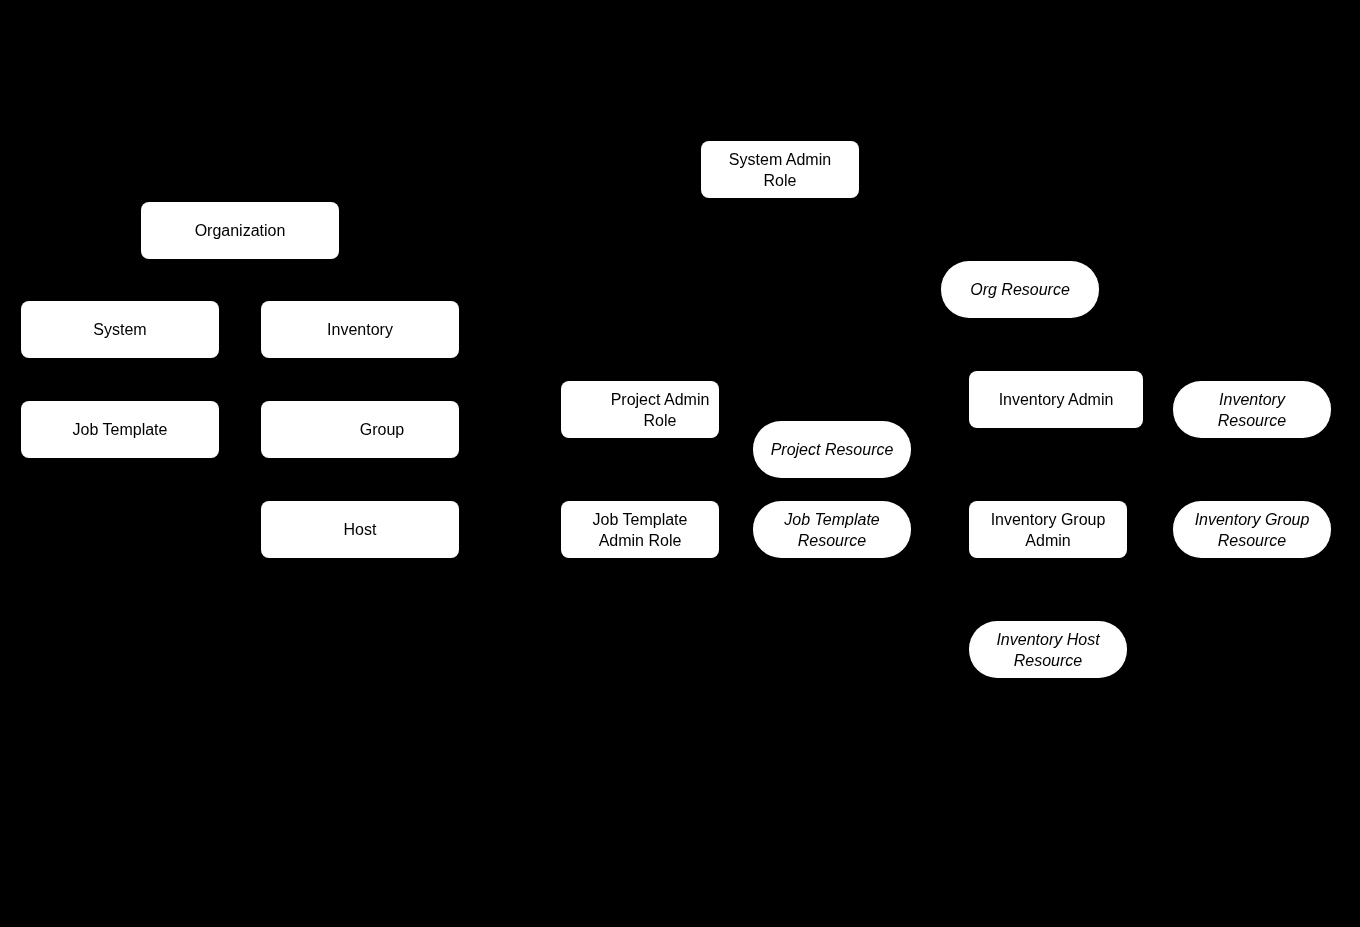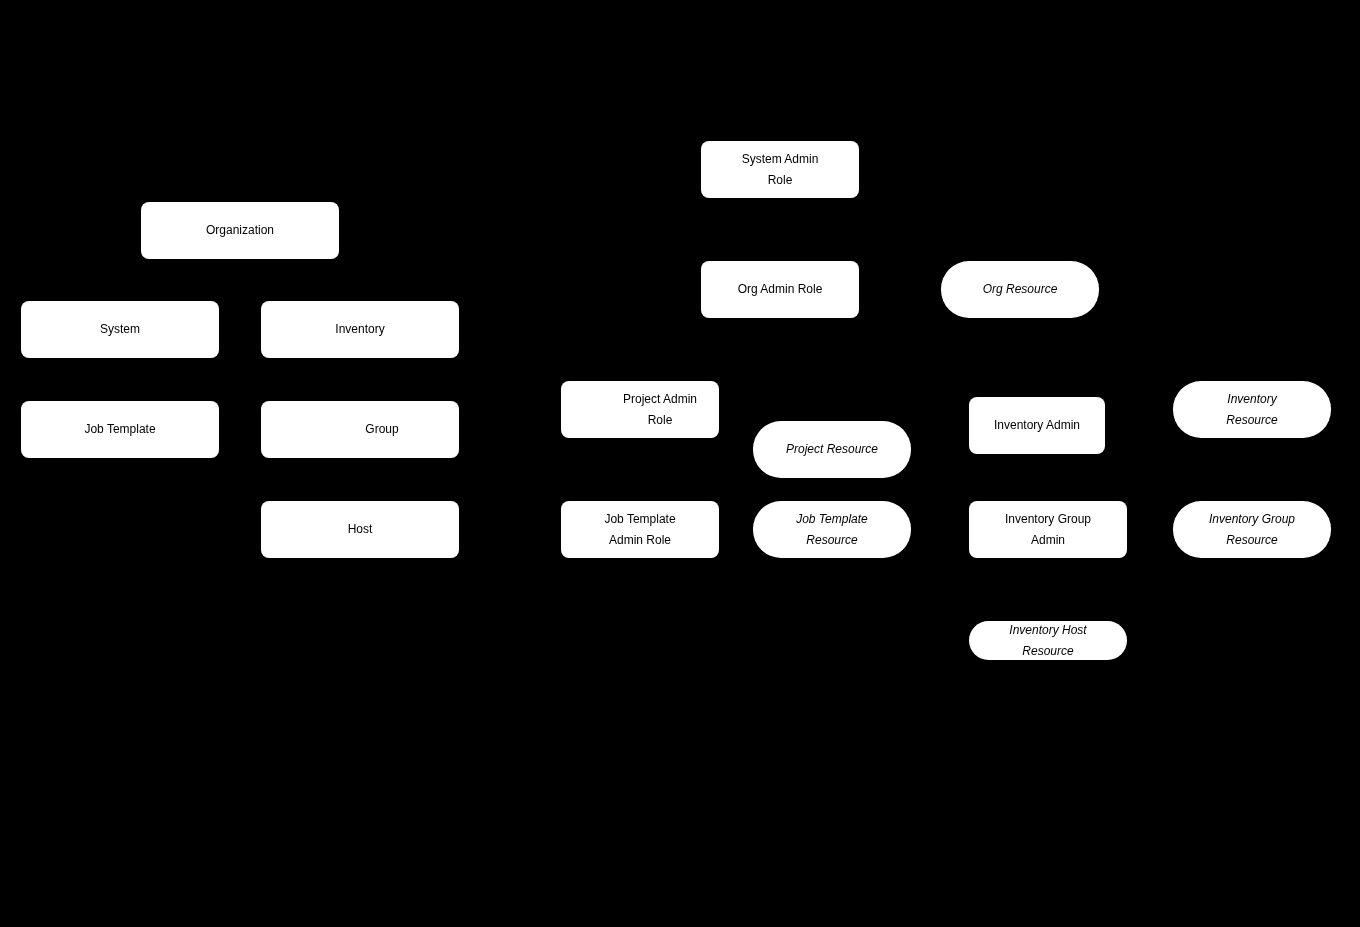--- a/index.html
+++ b/index.html
@@ -16,21 +16,21 @@
     font-family: "Liberation Sans", sans-serif;
   }
   .node {
     position: absolute;
     background: var(--node-fill, #ffffff);
     color: var(--node-text, #000000);
     display: flex;
     align-items: center;
     justify-content: center;
     text-align: center;
-    font-size: 12px;
+    font-size: 16px;
     line-height: 21px;
     white-space: pre-line;
     box-sizing: border-box;
     padding: 2px 4px;
   }
   .rect { border-radius: 8px; }
   .stadium { border-radius: 28px; font-style: italic; }
 
   
   .n-organization { left: 141px; top: 202px; width: 198px; height: 57px; }
@@ -39,43 +39,42 @@
   .n-job-template { left: 21px;  top: 401px; width: 198px; height: 57px; }
   .n-group        { left: 261px; top: 401px; width: 198px; height: 57px; padding-left: 48px; }
   .n-host         { left: 261px; top: 501px; width: 198px; height: 57px; }
 
   
   .n-system-admin-role        { left: 701px;  top: 141px; width: 158px; height: 57px; }
   .n-org-admin-role           { left: 701px;  top: 261px; width: 158px; height: 57px; }
   .n-org-resource             { left: 941px;  top: 261px; width: 158px; height: 57px; }
   .n-project-admin-role       { left: 561px;  top: 381px; width: 158px; height: 57px; padding-left: 44px; }
   .n-project-resource         { left: 753px;  top: 381px; width: 158px; height: 57px; margin-top: 40px; }
-  .n-inventory-admin          { left: 969px;  top: 397px; width: 136px; height: 57px; }
+  .n-inventory-admin          { left: 969px;  top: 371px; width: 174px; height: 57px; }
   .n-inventory-resource       { left: 1173px; top: 381px; width: 158px; height: 57px; }
   .n-job-template-admin-role  { left: 561px;  top: 501px; width: 158px; height: 57px; }
   .n-job-template-resource    { left: 753px;  top: 501px; width: 158px; height: 57px; }
   .n-inventory-group-admin    { left: 969px;  top: 501px; width: 158px; height: 57px; }
   .n-inventory-group-resource { left: 1173px; top: 501px; width: 158px; height: 57px; }
-  .n-inventory-host-resource  { left: 969px;  top: 621px; width: 158px; height: 39px; }
+  .n-inventory-host-resource  { left: 969px;  top: 621px; width: 158px; height: 57px; }
 </style>
 </head>
 <body>
 
 <div class="canvas">
 
   <div class="node rect n-organization">Organization</div>
   <div class="node rect n-project">System</div>
   <div class="node rect n-inventory">Inventory</div>
   <div class="node rect n-job-template">Job Template</div>
   <div class="node rect n-group">Group</div>
   <div class="node rect n-host">Host</div>
 
   <div class="node rect n-system-admin-role">System Admin
 Role</div>
-  <div class="node rect n-org-admin-role">Org Admin Role</div>
   <div class="node stadium n-org-resource">Org Resource</div>
   <div class="node rect n-project-admin-role">Project Admin
 Role</div>
   <div class="node stadium n-project-resource">Project Resource</div>
   <div class="node rect n-inventory-admin">Inventory Admin</div>
   <div class="node stadium n-inventory-resource">Inventory
 Resource</div>
   <div class="node rect n-job-template-admin-role">Job Template
 Admin Role</div>
   <div class="node stadium n-job-template-resource">Job Template

